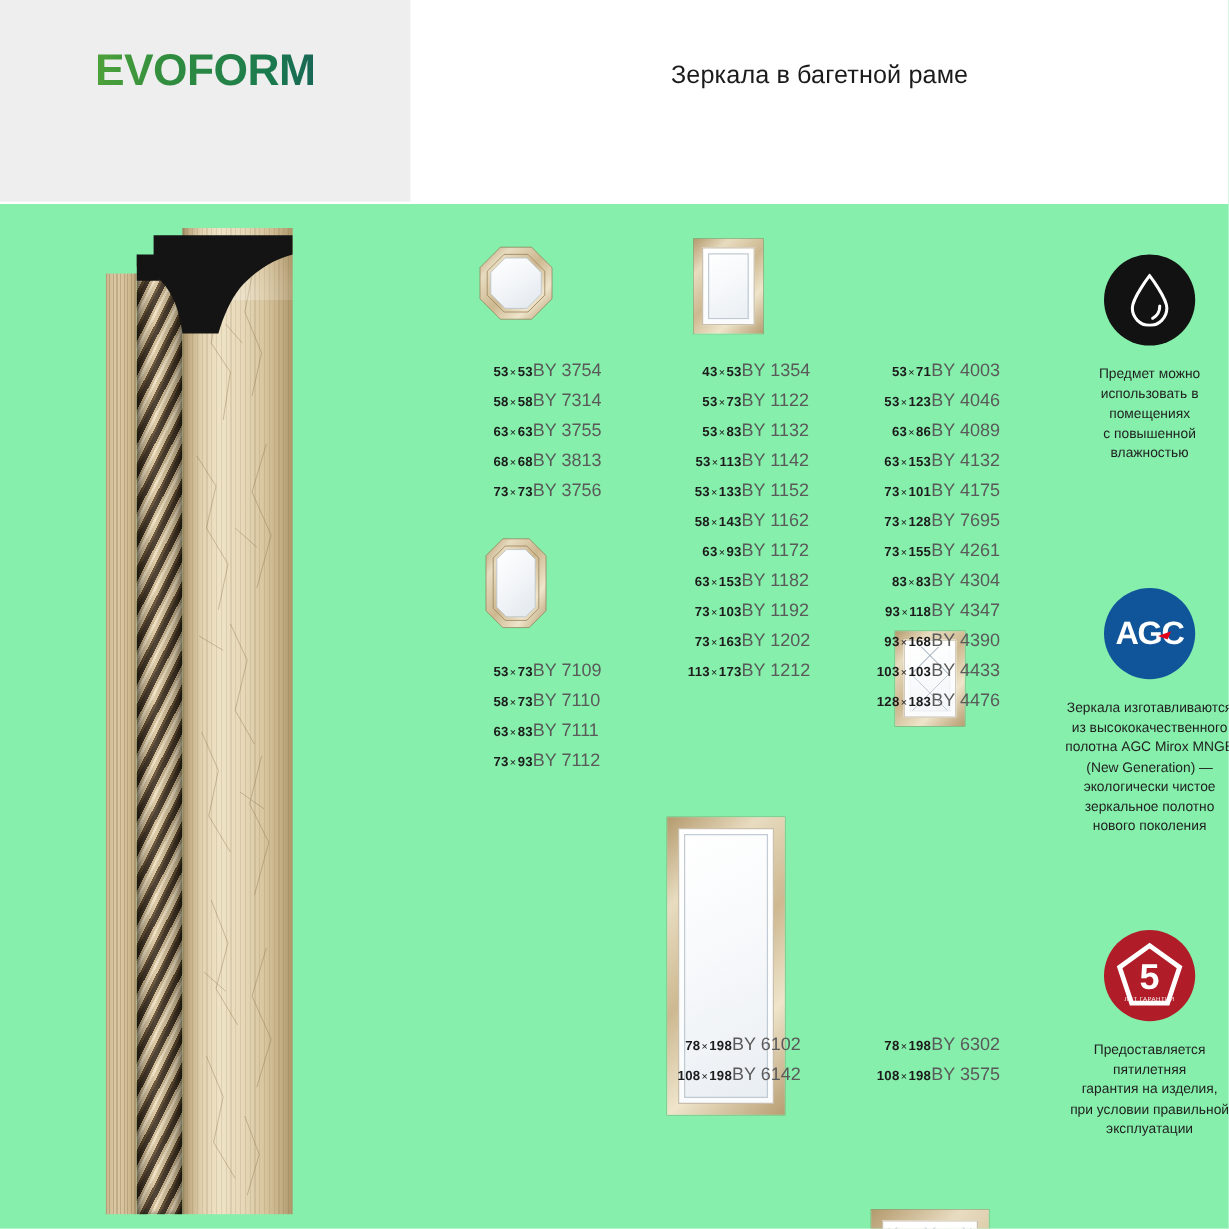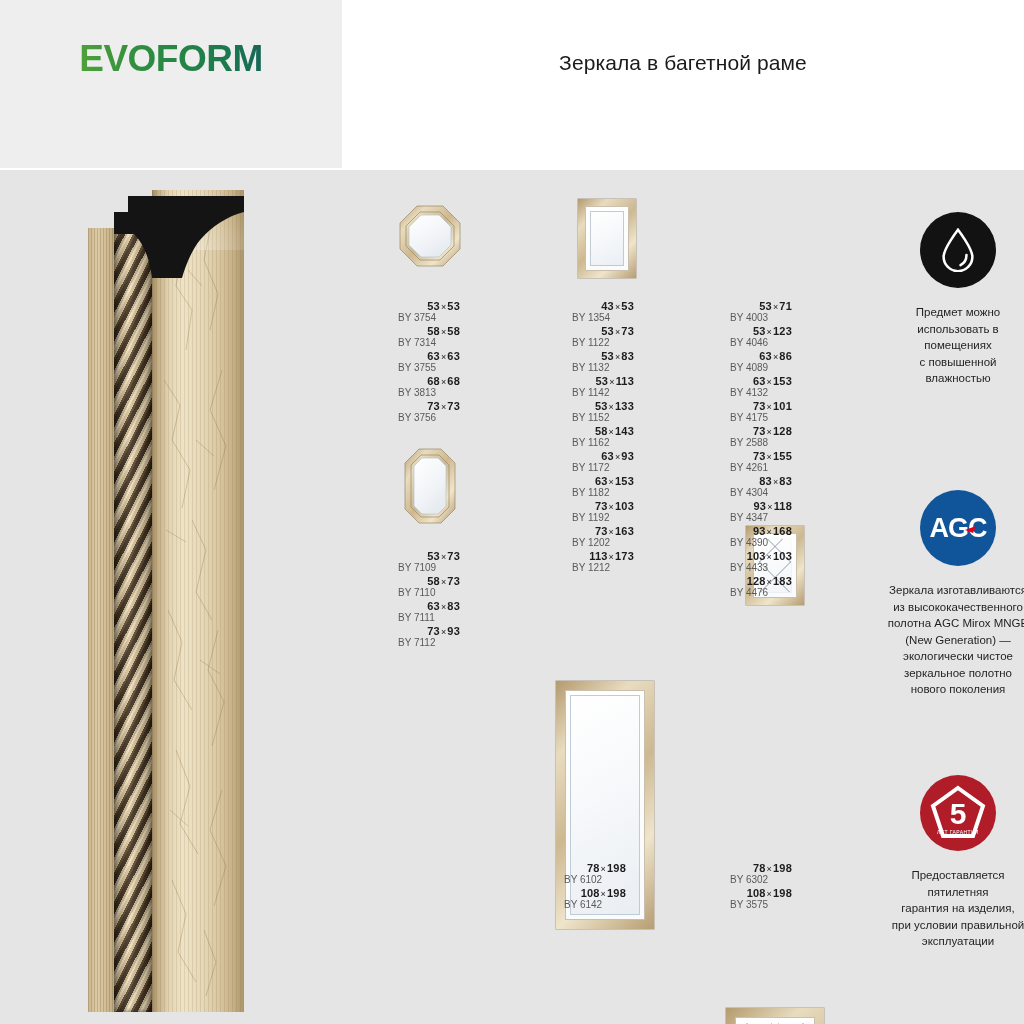--- a/index.html
+++ b/index.html
@@ -5,21 +5,21 @@
   * { box-sizing: border-box; margin: 0; padding: 0; }
   html, body {
     width: 1024px; height: 1024px;
     background: #ffffff;
     font-family: "Liberation Sans", "DejaVu Sans", sans-serif;
     overflow: hidden;
   }
   #page {
     position: relative;
     width: 1024px; height: 1024px;
-    background: #e5e5e5;
+    background: #86efac;
     overflow: hidden;
   }
 
   
   #header {
     position: absolute; left: 0; top: 0;
     width: 1024px; height: 170px;
     background: #ffffff;
   }
   #logo-block {
@@ -109,31 +109,30 @@
   
   #fp-black { left: 0; top: 0; width: 156px; height: 120px; }
 
   
   .thumb { position: absolute; }
   .sizes { position: absolute; }
   .size-row {
     display: flex; align-items: baseline;
     height: 25px;
     font-size: 11px;
-    flex-direction: column;
   }
   .size-dim {
     width: 62px; text-align: right;
     font-weight: bold; color: #1c1c1c;
     letter-spacing: .2px;
     white-space: nowrap;
   }
   .size-dim .x { font-weight: normal; font-size: 9px; padding: 0 1px; }
   .size-code {
-    margin-left: 16px; color: #5a5a5a; font-size: 10px;
+    margin-left: 0; color: #5a5a5a; font-size: 15px;
     white-space: nowrap;
   }
 
   
   .mirror {
     position: relative;
     background: linear-gradient(135deg,#b49a6e 0%, #e8dcc0 22%, #cdb890 48%, #efe5cb 72%, #b79d72 100%);
     box-shadow: 0 0 0 .5px rgba(120,100,65,.55);
   }
   .mirror .inner {
@@ -387,21 +386,21 @@
     <div class="size-row">
       <span class="size-dim">63<span class="x">×</span>153</span>
       <span class="size-code">BY 4132</span>
     </div>
     <div class="size-row">
       <span class="size-dim">73<span class="x">×</span>101</span>
       <span class="size-code">BY 4175</span>
     </div>
     <div class="size-row">
       <span class="size-dim">73<span class="x">×</span>128</span>
-      <span class="size-code">BY 2588</span>
+      <span class="size-code">BY 7695</span>
     </div>
     <div class="size-row">
       <span class="size-dim">73<span class="x">×</span>155</span>
       <span class="size-code">BY 4261</span>
     </div>
     <div class="size-row">
       <span class="size-dim">83<span class="x">×</span>83</span>
       <span class="size-code">BY 4304</span>
     </div>
     <div class="size-row">

